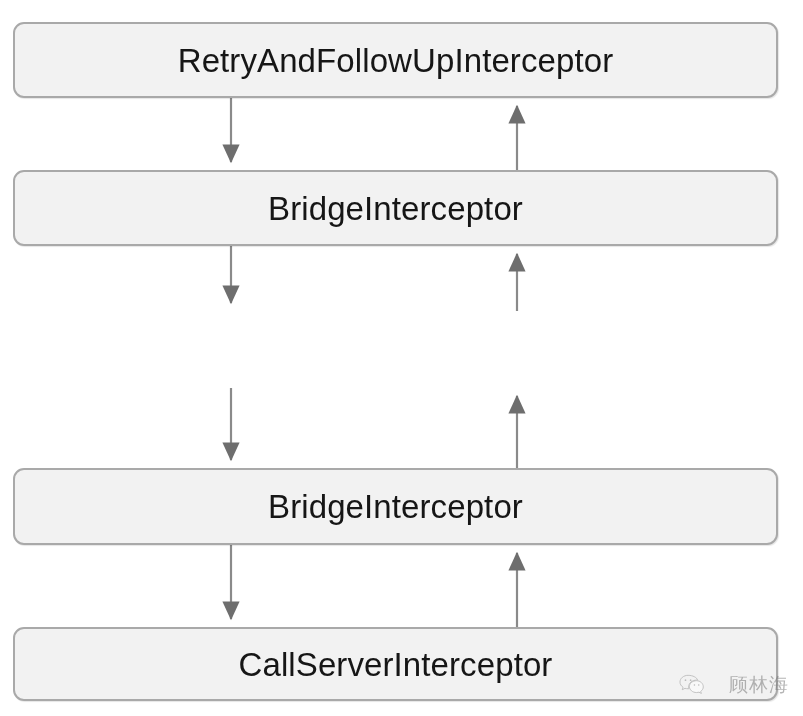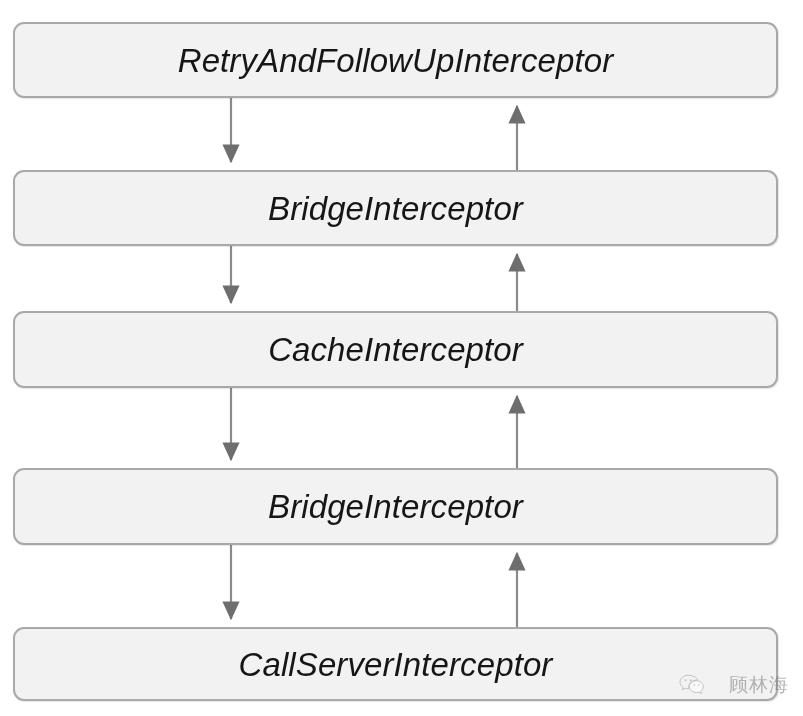--- a/index.html
+++ b/index.html
@@ -28,21 +28,20 @@
     left: 13px;
     width: 765px;
     box-sizing: border-box;
     background: #f2f2f2;
     border: 2px solid #a9a9a9;
     border-radius: 11px;
     display: flex;
     align-items: center;
     justify-content: center;
     box-shadow: 1px 1px 1px rgba(0,0,0,0.10);
-    font-style: italic;
   }
 
   .node-label {
     font-family: "Liberation Sans", sans-serif;
     font-size: 33px;
     line-height: 1;
     color: #161616;
     letter-spacing: 0.1px;
     white-space: nowrap;
     user-select: none;
@@ -137,23 +136,20 @@
   </svg>
 
   <div class="node-box" id="node-0">
     <span class="node-label">RetryAndFollowUpInterceptor</span>
   </div>
 
   <div class="node-box" id="node-1">
     <span class="node-label">BridgeInterceptor</span>
   </div>
 
-  <div class="node-box" id="node-2">
-    <span class="node-label">CacheInterceptor</span>
-  </div>
 
   <div class="node-box" id="node-3">
     <span class="node-label">BridgeInterceptor</span>
   </div>
 
   <div class="node-box" id="node-4">
     <span class="node-label">CallServerInterceptor</span>
   </div>
 
   <div class="watermark">

